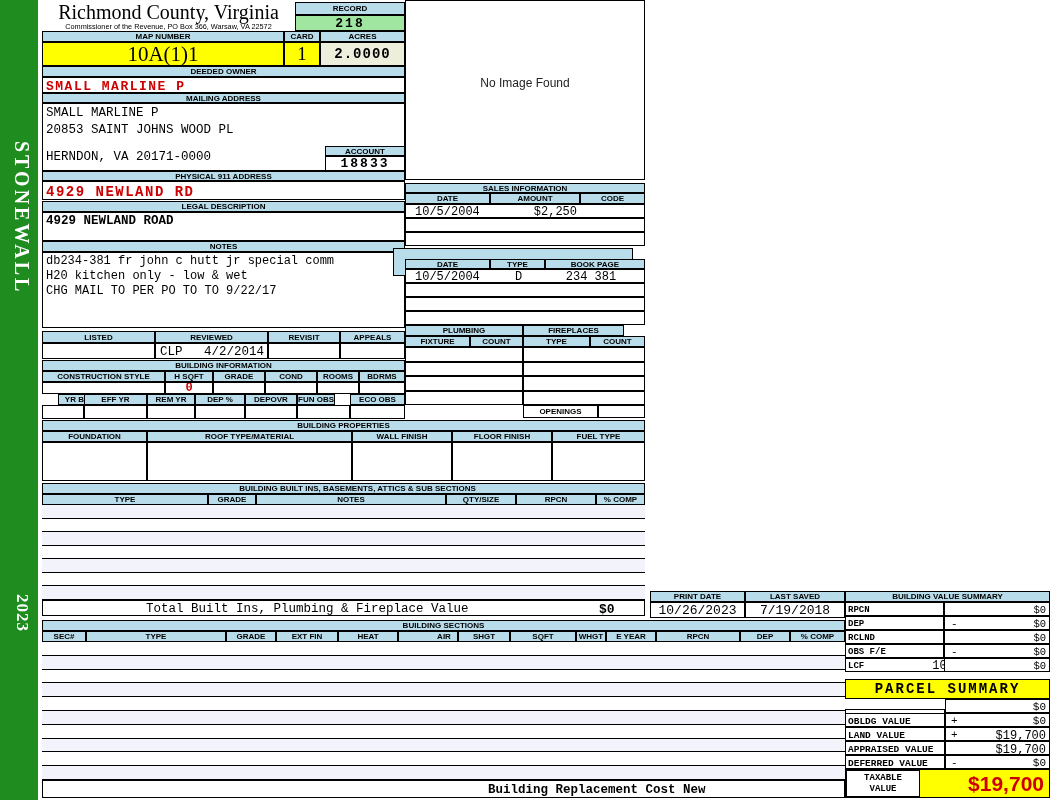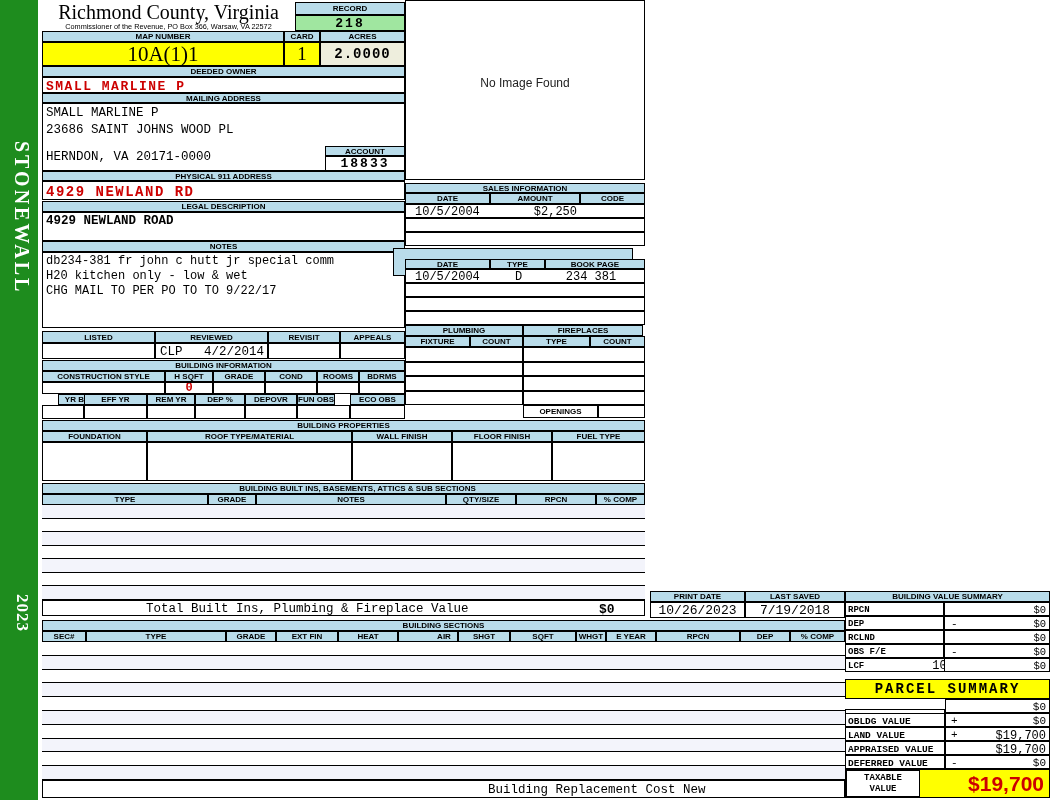--- a/index.html
+++ b/index.html
@@ -40,21 +40,21 @@
   <div class="abs cell center" style="left:42px;top:42px;width:242px;height:24px;background:#ffff00;font:21px 'Liberation Serif',serif;">10A(1)1</div>
   <div class="abs cell center" style="left:284px;top:42px;width:36px;height:24px;background:#ffff00;font:19px 'Liberation Serif',serif;">1</div>
   <div class="abs cell center mono" style="left:320px;top:42px;width:85px;height:24px;background:#eeeedd;font-size:14px;font-weight:bold;letter-spacing:1px;">2.0000</div>
 
   <div class="abs hdr" style="left:42px;top:66px;width:363px;height:11px;">DEEDED OWNER</div>
   <div class="abs cell mono red" style="left:42px;top:77px;width:363px;height:16px;font-size:13px;font-weight:bold;letter-spacing:1.5px;padding:1px 0 0 3px;">SMALL MARLINE P</div>
 
   <div class="abs hdr" style="left:42px;top:93px;width:363px;height:10px;">MAILING ADDRESS</div>
   <div class="abs cell" style="left:42px;top:103px;width:363px;height:68px;"></div>
   <div class="abs val" style="left:46px;top:106px;width:300px;font-size:12.5px;">SMALL MARLINE P</div>
-  <div class="abs val" style="left:46px;top:123px;width:320px;font-size:12.5px;">23686 SAINT JOHNS WOOD PL</div>
+  <div class="abs val" style="left:46px;top:123px;width:320px;font-size:12.5px;">20853 SAINT JOHNS WOOD PL</div>
   <div class="abs val" style="left:46px;top:150px;width:280px;font-size:12.5px;">HERNDON, VA 20171-0000</div>
   <div class="abs hdr" style="left:325px;top:146px;width:80px;height:10px;">ACCOUNT</div>
   <div class="abs cell center mono" style="left:325px;top:156px;width:80px;height:15px;font-size:13px;font-weight:bold;letter-spacing:2px;">18833</div>
 
   <div class="abs hdr" style="left:42px;top:171px;width:363px;height:10px;">PHYSICAL 911 ADDRESS</div>
   <div class="abs cell mono red" style="left:42px;top:181px;width:363px;height:19px;font-size:14px;font-weight:bold;letter-spacing:1.5px;padding:2px 0 0 3px;">4929 NEWLAND RD</div>
 
   <div class="abs hdr" style="left:42px;top:201px;width:363px;height:11px;">LEGAL DESCRIPTION</div>
   <div class="abs cell" style="left:42px;top:212px;width:363px;height:29px;"></div>
   <div class="abs val" style="left:46px;top:214px;width:340px;font-size:12.5px;font-weight:bold;">4929 NEWLAND ROAD</div>
@@ -159,21 +159,21 @@
   <div class="abs cell" style="left:405px;top:269px;width:240px;height:14px;">
     <span class="val" style="position:absolute;left:9px;top:0;">10/5/2004</span>
     <span class="val" style="position:absolute;left:85px;top:0;width:55px;text-align:center;">D</span>
     <span class="val" style="position:absolute;left:140px;top:0;width:90px;text-align:center;">234 381</span>
   </div>
   <div class="abs cell" style="left:405px;top:283px;width:240px;height:14px;"></div>
   <div class="abs cell" style="left:405px;top:297px;width:240px;height:14px;"></div>
   <div class="abs cell" style="left:405px;top:311px;width:240px;height:14px;"></div>
 
   <div class="abs hdr" style="left:405px;top:325px;width:118px;height:11px;">PLUMBING</div>
-  <div class="abs hdr" style="left:523px;top:325px;width:120px;height:11px;text-align:right;">FIREPLACES</div>
+  <div class="abs hdr" style="left:523px;top:325px;width:101px;height:11px;text-align:right;">FIREPLACES</div>
   <div class="abs hdr" style="left:405px;top:336px;width:65px;height:11px;">FIXTURE</div>
   <div class="abs hdr" style="left:470px;top:336px;width:53px;height:11px;">COUNT</div>
   <div class="abs hdr" style="left:523px;top:336px;width:67px;height:11px;">TYPE</div>
   <div class="abs hdr" style="left:590px;top:336px;width:55px;height:11px;">COUNT</div>
   <div class="abs cell" style="left:405px;top:347px;width:118px;height:14.5px;"></div>
   <div class="abs cell" style="left:405px;top:361.5px;width:118px;height:14.5px;"></div>
   <div class="abs cell" style="left:405px;top:376px;width:118px;height:14.5px;"></div>
   <div class="abs cell" style="left:405px;top:390.5px;width:118px;height:14.5px;"></div>
   <div class="abs cell" style="left:523px;top:347px;width:122px;height:14.5px;"></div>
   <div class="abs cell" style="left:523px;top:361.5px;width:122px;height:14.5px;"></div>
@@ -242,21 +242,21 @@
   <div class="abs row stripe" style="left:42px;top:655.8px;width:803px;height:13.8px;"></div>
   <div class="abs row" style="left:42px;top:669.6px;width:803px;height:13.8px;"></div>
   <div class="abs row stripe" style="left:42px;top:683.4px;width:803px;height:13.8px;"></div>
   <div class="abs row" style="left:42px;top:697.2px;width:803px;height:13.8px;"></div>
   <div class="abs row stripe" style="left:42px;top:711px;width:803px;height:13.8px;"></div>
   <div class="abs row" style="left:42px;top:724.8px;width:803px;height:13.8px;"></div>
   <div class="abs row stripe" style="left:42px;top:738.6px;width:803px;height:13.8px;"></div>
   <div class="abs row" style="left:42px;top:752.4px;width:803px;height:13.8px;"></div>
   <div class="abs row stripe" style="left:42px;top:766.2px;width:803px;height:13.8px;"></div>
   <div class="abs cell" style="left:42px;top:780px;width:803px;height:18px;">
-    <span class="val" style="position:absolute;left:445px;top:2px;font-size:12.5px;">Building Replacement Cost New</span>
+    <span class="val" style="position:absolute;left:445px;top:2px;font-size:12.5px;font-weight:bold;">Building Replacement Cost New</span>
   </div>
 
   <div class="abs cell center mono" style="left:845px;top:679px;width:205px;height:20px;background:#ffff00;font-size:14px;font-weight:bold;letter-spacing:2px;">PARCEL SUMMARY</div>
   <div class="abs cell" style="left:845px;top:709px;width:100px;height:20px;padding-left:40px;">
     <span class="mono" style="position:absolute;left:2px;top:2px;font-size:9.5px;font-weight:bold;">TOTAL BLDG VALUE</span>
     </div>
   <div class="abs cell" style="left:945px;top:699px;width:105px;height:14px;">
     <span class="mono" style="position:absolute;left:5px;top:1px;font-size:11px;"></span>
     <span class="mono" style="position:absolute;right:3px;top:1px;font-size:11px;">$0</span>
     </div>

